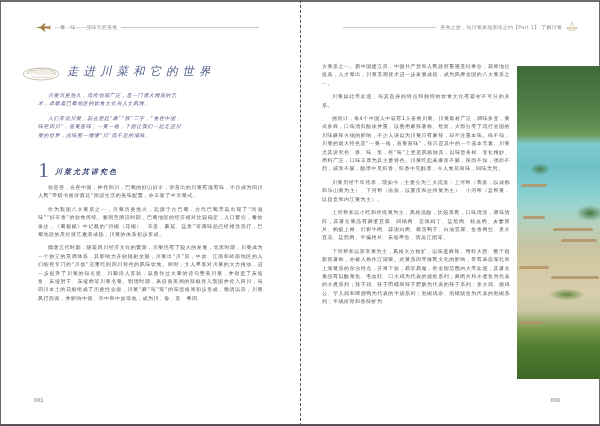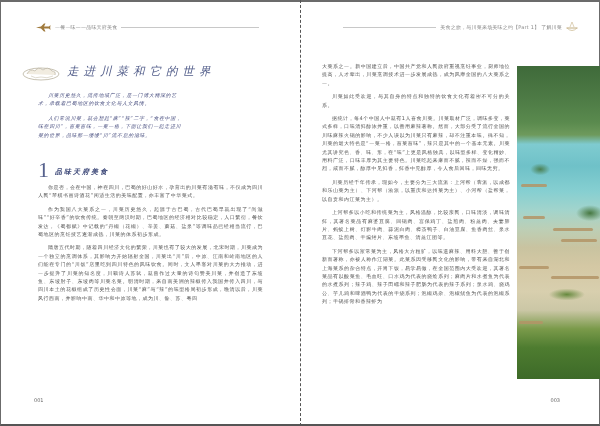--- a/index.html
+++ b/index.html
@@ -103,21 +103,21 @@
     <span class="t">走进川菜和它的世界</span>
   </div>
 
   <div class="intro">
     <p>川菜历史悠久，流传地域广泛，是一门博大精深的艺术，承载着巴蜀地区的饮食文化与人文风情。</p>
     <p>人们常说川菜，就会想起“麻”“辣”二字，“食在中国，味在四川”，百菜百味，一菜一格，下面让我们一起走进川菜的世界，品味那一缕缕“川”流不息的滋味。</p>
   </div>
 
   <div class="sec-head">
     <span class="sec-num">1</span>
-    <span class="sec-title">品味天府美食</span>
+    <span class="sec-title">川菜尤其讲究色</span>
   </div>
 
   <div class="body-left body-text">
     <p>你是否，会在中国，神在四川，巴蜀的好山好水，孕育出的川菜有滋有味，不仅成为四川人民“琴棋书画诗酒花”闲适生活的美味配置，亦丰富了中华菜式。</p>
     <p>作为我国八大菜系之一，川菜历史悠久，起源于古巴蜀，古代巴蜀早就出现了“尚滋味”“好辛香”的饮食传统。秦朝至两汉时期，巴蜀地区的经济相对比较稳定，人口繁衍，餐饮发达，《蜀都赋》中记载的“丹椒（花椒）、辛姜、蘑菇、盐泉”等调味品已经相当流行，巴蜀地区的烹饪技艺逐渐成熟，川菜的体系初步形成。</p>
     <p>隋唐五代时期，随着四川经济文化的繁荣，川菜也有了较大的发展，北宋时期，川菜成为一个独立的烹调体系，其影响力开始辐射全国，川菜出“川”后，中原、江南和岭南地区的人们能在专门的“川饭”店里吃到四川特色的风味饮食。同时，文人墨客对川菜的大力推动，进一步提升了川菜的知名度，川籍诗人苏轼，就曾作过大量的诗句赞美川菜，并创造了东坡鱼、东坡肘子、东坡肉等川菜名菜。明清时期，来自南美洲的辣椒传入我国并传入四川，与四川本土的花椒组成了历史性会面，川菜“麻”与“辣”的味型格局初步形成，晚清以后，川菜风行西南，并影响中南、华中和中原等地，成为川、鲁、苏、粤四</p>
   </div>
 
   <div class="folio">001</div>
 </div>

